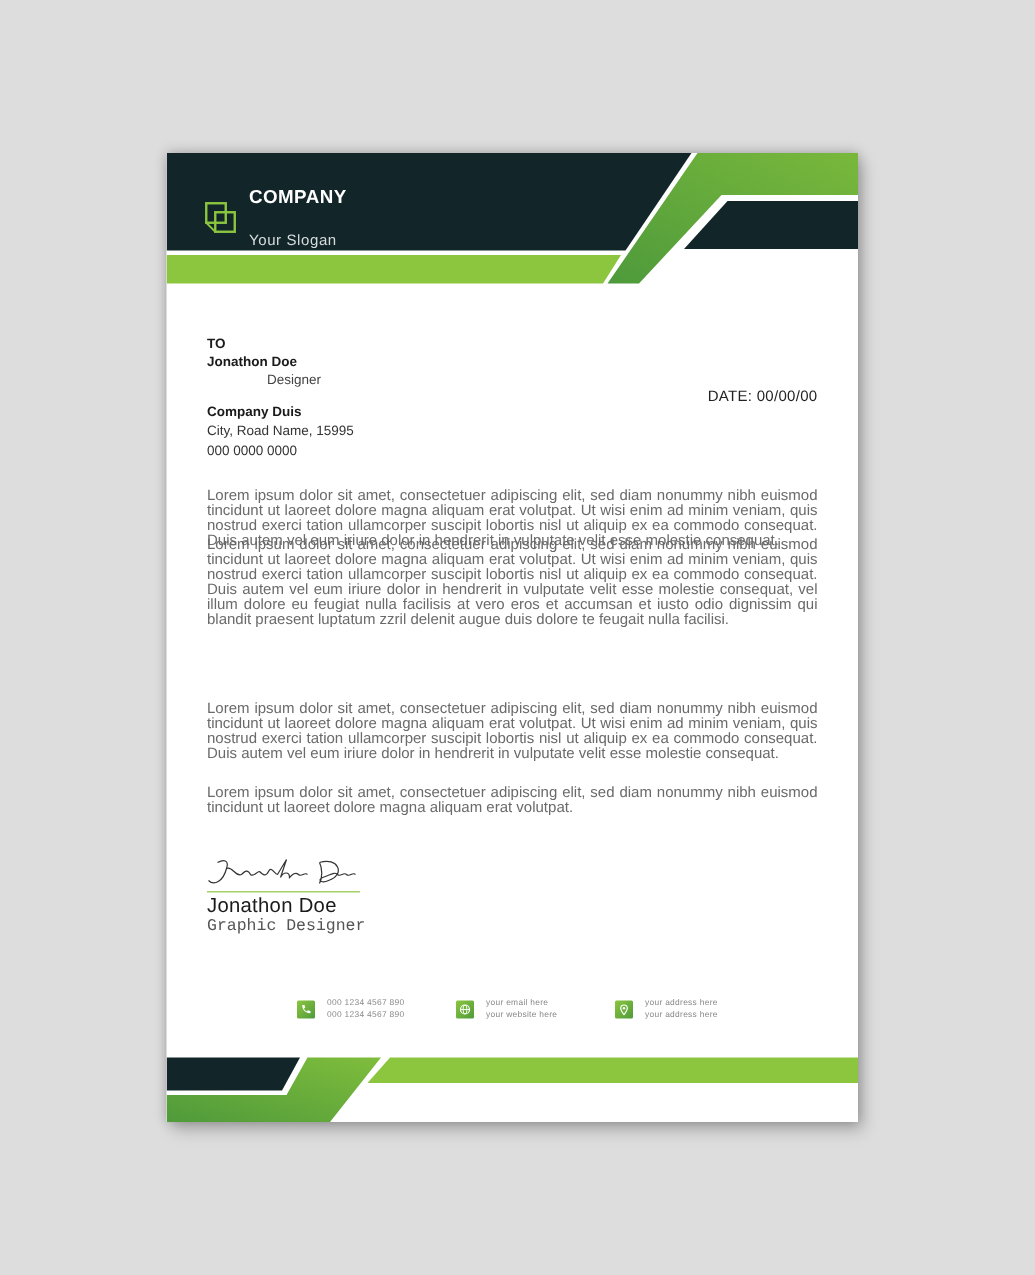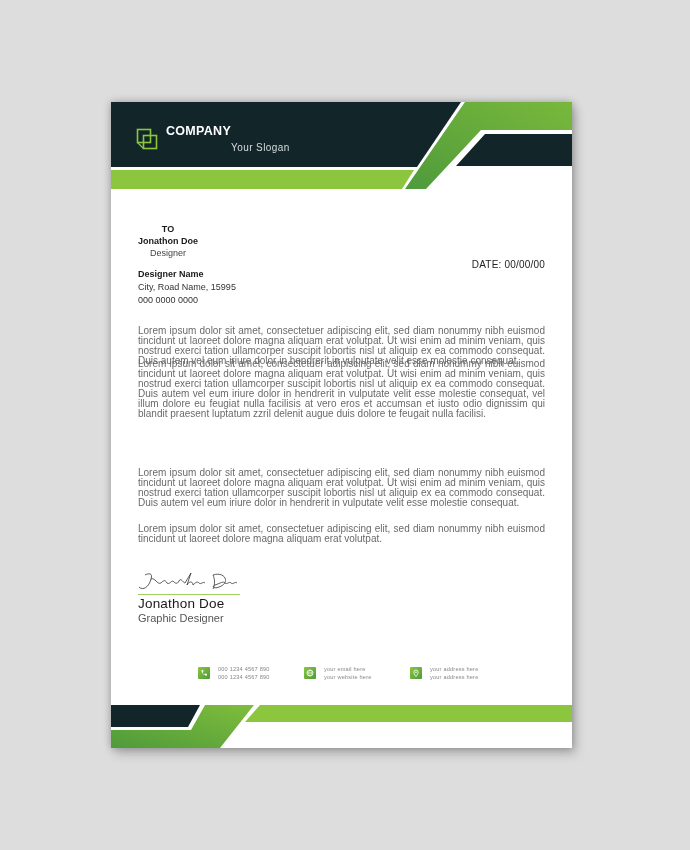--- a/index.html
+++ b/index.html
@@ -9,41 +9,41 @@
   }
   .paper {
     position:absolute; left:111px; top:102px; width:461px; height:646px;
     background:#ffffff;
     box-shadow: 0 0 8px rgba(0,0,0,0.28), 4px 6px 10px rgba(0,0,0,0.18);
     overflow:hidden;
   }
   .deco { position:absolute; left:0; top:0; }
   .logo-wrap { position:absolute; left:25px; top:23px; display:flex; align-items:center; }
   .logo-icon { width:22px; height:22px; margin-right:8px; }
-  .brand { display:flex; flex-direction:row; line-height:1; }
+  .brand { display:flex; flex-direction:column; line-height:1; }
   .brand-name { color:#ffffff; font-weight:bold; font-size:12.5px; letter-spacing:0.3px; }
   .brand-slogan { color:#d6dcdc; font-size:10px; margin-top:18px; letter-spacing:0.4px; }
 
-  .to-block { position:absolute; left:27px; top:121px; font-size:9px; color:#222; line-height:12px;text-align:center; }
+  .to-block { position:absolute; left:27px; top:121px; font-size:9px; color:#222; line-height:12px; }
   .to-block .bold { font-weight:bold; color:#1a1a1a; }
-  .to-block .light { color:#444; }
+  .to-block .light { color:#444;margin-left:40px; }
   .comp-block { position:absolute; left:27px; top:166px; font-size:9px; color:#333; line-height:13px; }
   .comp-block .bold { font-weight:bold; color:#1a1a1a; }
   .date { position:absolute; right:27px; top:157px; font-size:10px; color:#222; letter-spacing:0.2px; }
 
   .body-text { position:absolute; left:27px; width:407px; font-size:10px; color:#6a6a6a; line-height:10px; text-align:justify; }
   .p1 { top:224px; }
   .p2 { top:257px; }
   .p3 { top:366px; }
   .p4 { top:422px; }
 
   .sig-script { position:absolute; left:24px; top:467px; }
   .sig-line { position:absolute; left:27px; top:492px; width:102px; height:1px; background:#8cc63f; opacity:0.8; }
   .sig-name { position:absolute; left:27px; top:494px; font-size:13.5px; color:#1a1a1a; letter-spacing:0.2px; }
-  .sig-title { position:absolute; left:27px; top:510px; font-size:11px; color:#555; }
+  .sig-title { position:absolute; left:27px; top:510px; font-size:11px; color:#555;font-family:Liberation Mono, monospace; }
 
   .contact { position:absolute; top:563px; display:flex; align-items:center; }
   .c-icon { width:12px; height:12px; background:linear-gradient(135deg,#8cc63f,#4f9a3a); border-radius:1px; display:flex; align-items:center; justify-content:center; margin-right:8px; }
   .c-text { font-size:5.6px; color:#888; line-height:8px; letter-spacing:0.2px; }
   .contact-phone { left:87px; }
   .contact-web { left:193px; }
   .contact-addr { left:299px; }
 </style>
 </head>
 <body>
@@ -82,21 +82,21 @@
       <span class="brand-slogan">Your Slogan</span>
     </div>
   </div>
 
   <div class="to-block">
     <div class="bold">TO</div>
     <div class="bold">Jonathon Doe</div>
     <div class="light">Designer</div>
   </div>
   <div class="comp-block">
-    <div class="bold">Designer Name</div>
+    <div class="bold">Company Duis</div>
     <div>City, Road Name, 15995</div>
     <div>000 0000 0000</div>
   </div>
 
   <div class="date">DATE: 00/00/00</div>
 
   <p class="body-text p1" style="margin:0">Lorem ipsum dolor sit amet, consectetuer adipiscing elit, sed diam nonummy nibh euismod tincidunt ut laoreet dolore magna aliquam erat volutpat. Ut wisi enim ad minim veniam, quis nostrud exerci tation ullamcorper suscipit lobortis nisl ut aliquip ex ea commodo consequat. Duis autem vel eum iriure dolor in hendrerit in vulputate velit esse molestie consequat.</p>
   <p class="body-text p2" style="margin:0;top:257px">Lorem ipsum dolor sit amet, consectetuer adipiscing elit, sed diam nonummy nibh euismod tincidunt ut laoreet dolore magna aliquam erat volutpat. Ut wisi enim ad minim veniam, quis nostrud exerci tation ullamcorper suscipit lobortis nisl ut aliquip ex ea commodo consequat. Duis autem vel eum iriure dolor in hendrerit in vulputate velit esse molestie consequat, vel illum dolore eu feugiat nulla facilisis at vero eros et accumsan et iusto odio dignissim qui blandit praesent luptatum zzril delenit augue duis dolore te feugait nulla facilisi.</p>
   <p class="body-text p3" style="margin:0">Lorem ipsum dolor sit amet, consectetuer adipiscing elit, sed diam nonummy nibh euismod tincidunt ut laoreet dolore magna aliquam erat volutpat. Ut wisi enim ad minim veniam, quis nostrud exerci tation ullamcorper suscipit lobortis nisl ut aliquip ex ea commodo consequat. Duis autem vel eum iriure dolor in hendrerit in vulputate velit esse molestie consequat.</p>
   <p class="body-text p4" style="margin:0">Lorem ipsum dolor sit amet, consectetuer adipiscing elit, sed diam nonummy nibh euismod tincidunt ut laoreet dolore magna aliquam erat volutpat.</p>

